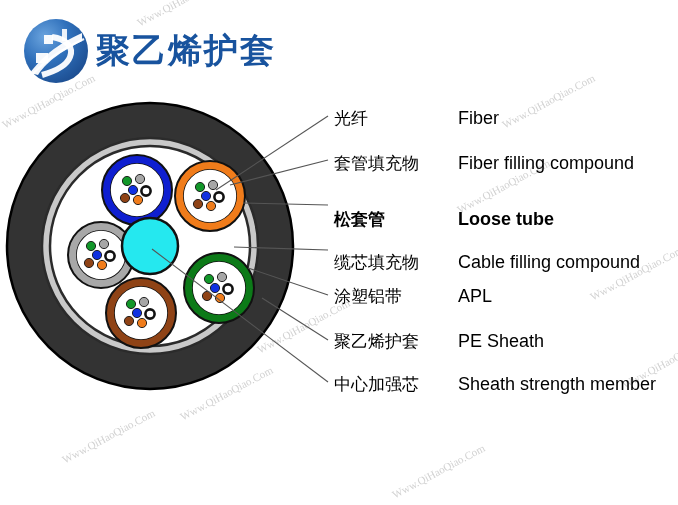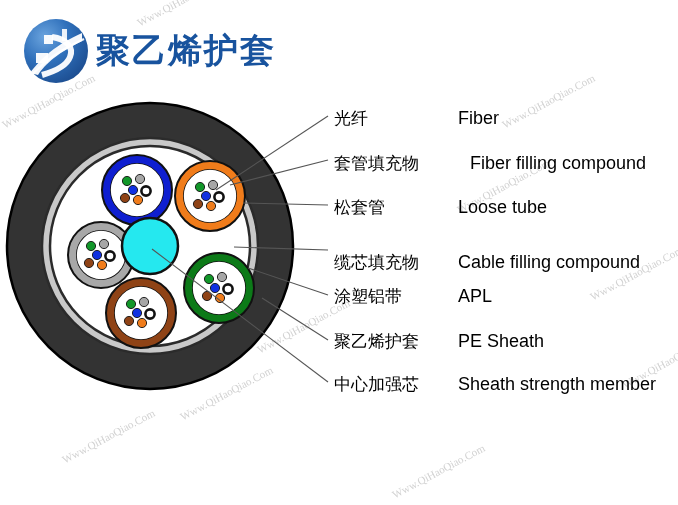--- a/index.html
+++ b/index.html
@@ -213,25 +213,25 @@
       <line x1="262" y1="298" x2="328" y2="340" stroke="#555555" stroke-width="1.1"></line>
       <line x1="152" y1="249" x2="328" y2="382" stroke="#555555" stroke-width="1.1"></line>
     </g>
 </svg>
 
 <div id="legend">
     <div class="legend-row" style="top: 107px;">
       <div class="legend-cn">光纤</div>
       <div class="legend-en">Fiber</div>
     </div>
-    <div class="legend-row" style="top: 152px; gap: 12px;">
+    <div class="legend-row" style="top: 152px;">
       <div class="legend-cn">套管填充物</div>
       <div class="legend-en">Fiber filling compound</div>
     </div>
-    <div class="legend-row" style="top: 196px;">
+    <div class="legend-row" style="top: 208px; font-weight: bold;">
       <div class="legend-cn">松套管</div>
       <div class="legend-en">Loose tube</div>
     </div>
     <div class="legend-row" style="top: 251px;">
       <div class="legend-cn">缆芯填充物</div>
       <div class="legend-en">Cable filling compound</div>
     </div>
     <div class="legend-row" style="top: 285px;">
       <div class="legend-cn">涂塑铝带</div>
       <div class="legend-en">APL</div>

